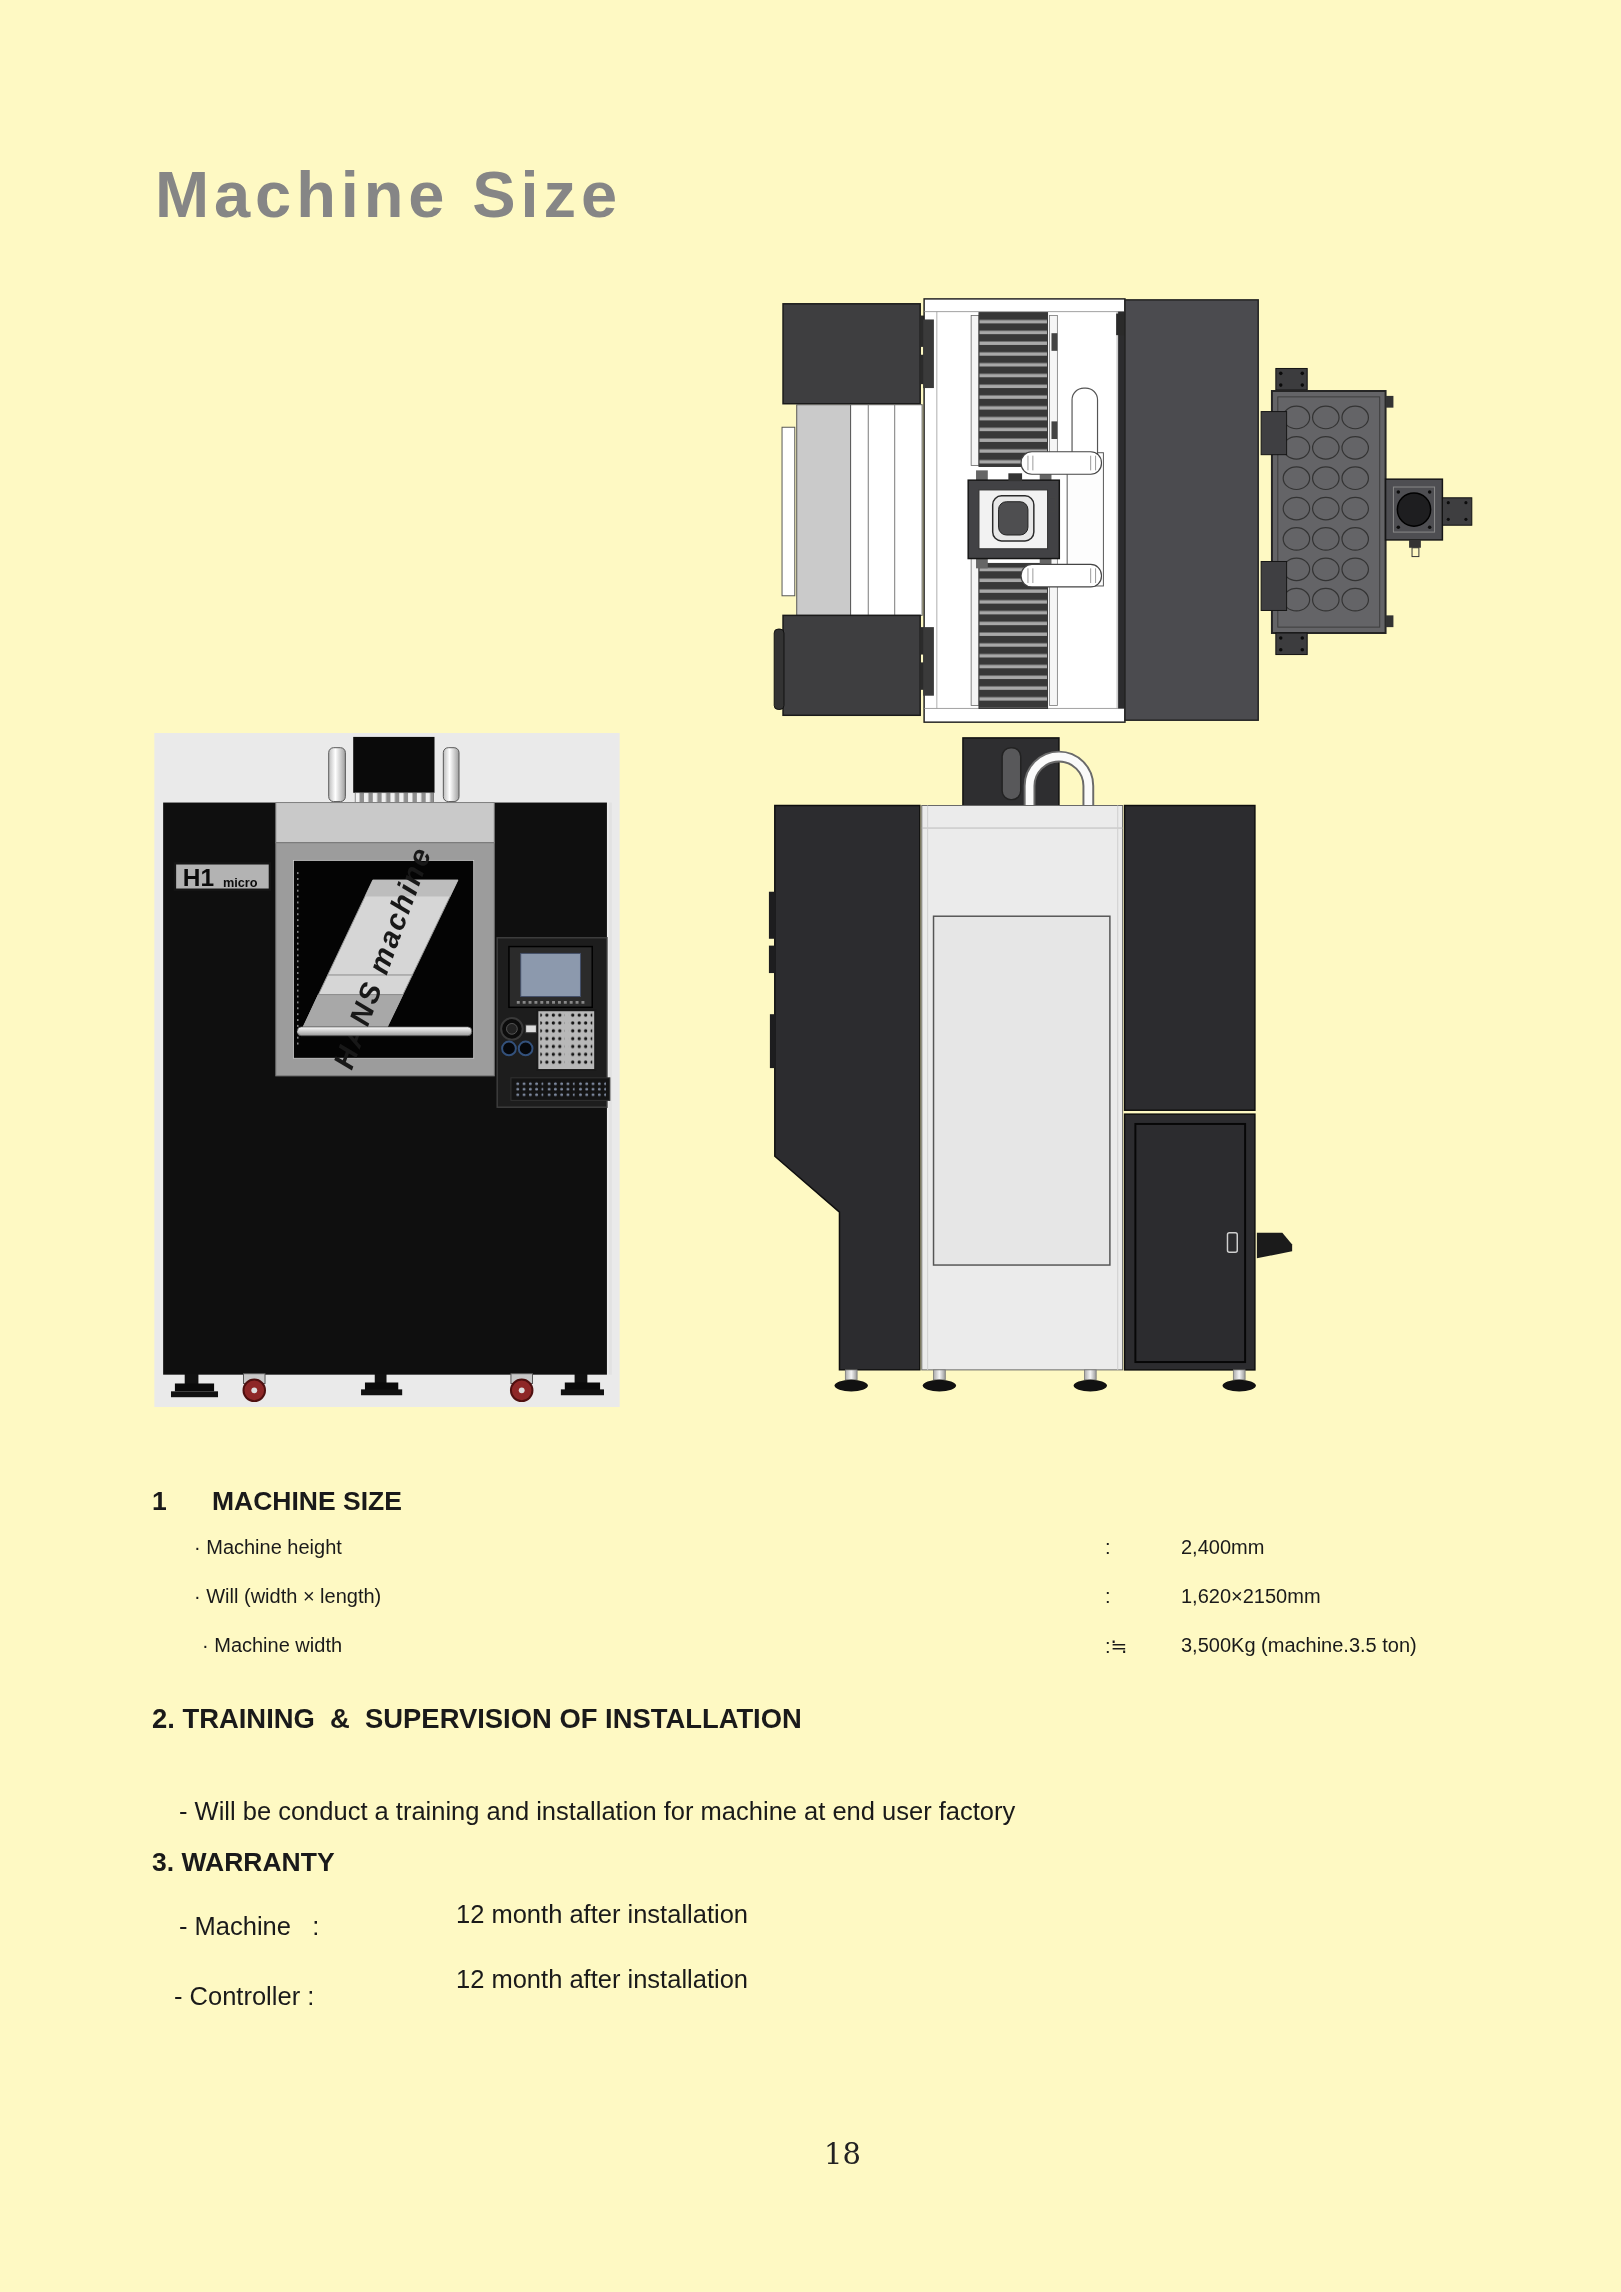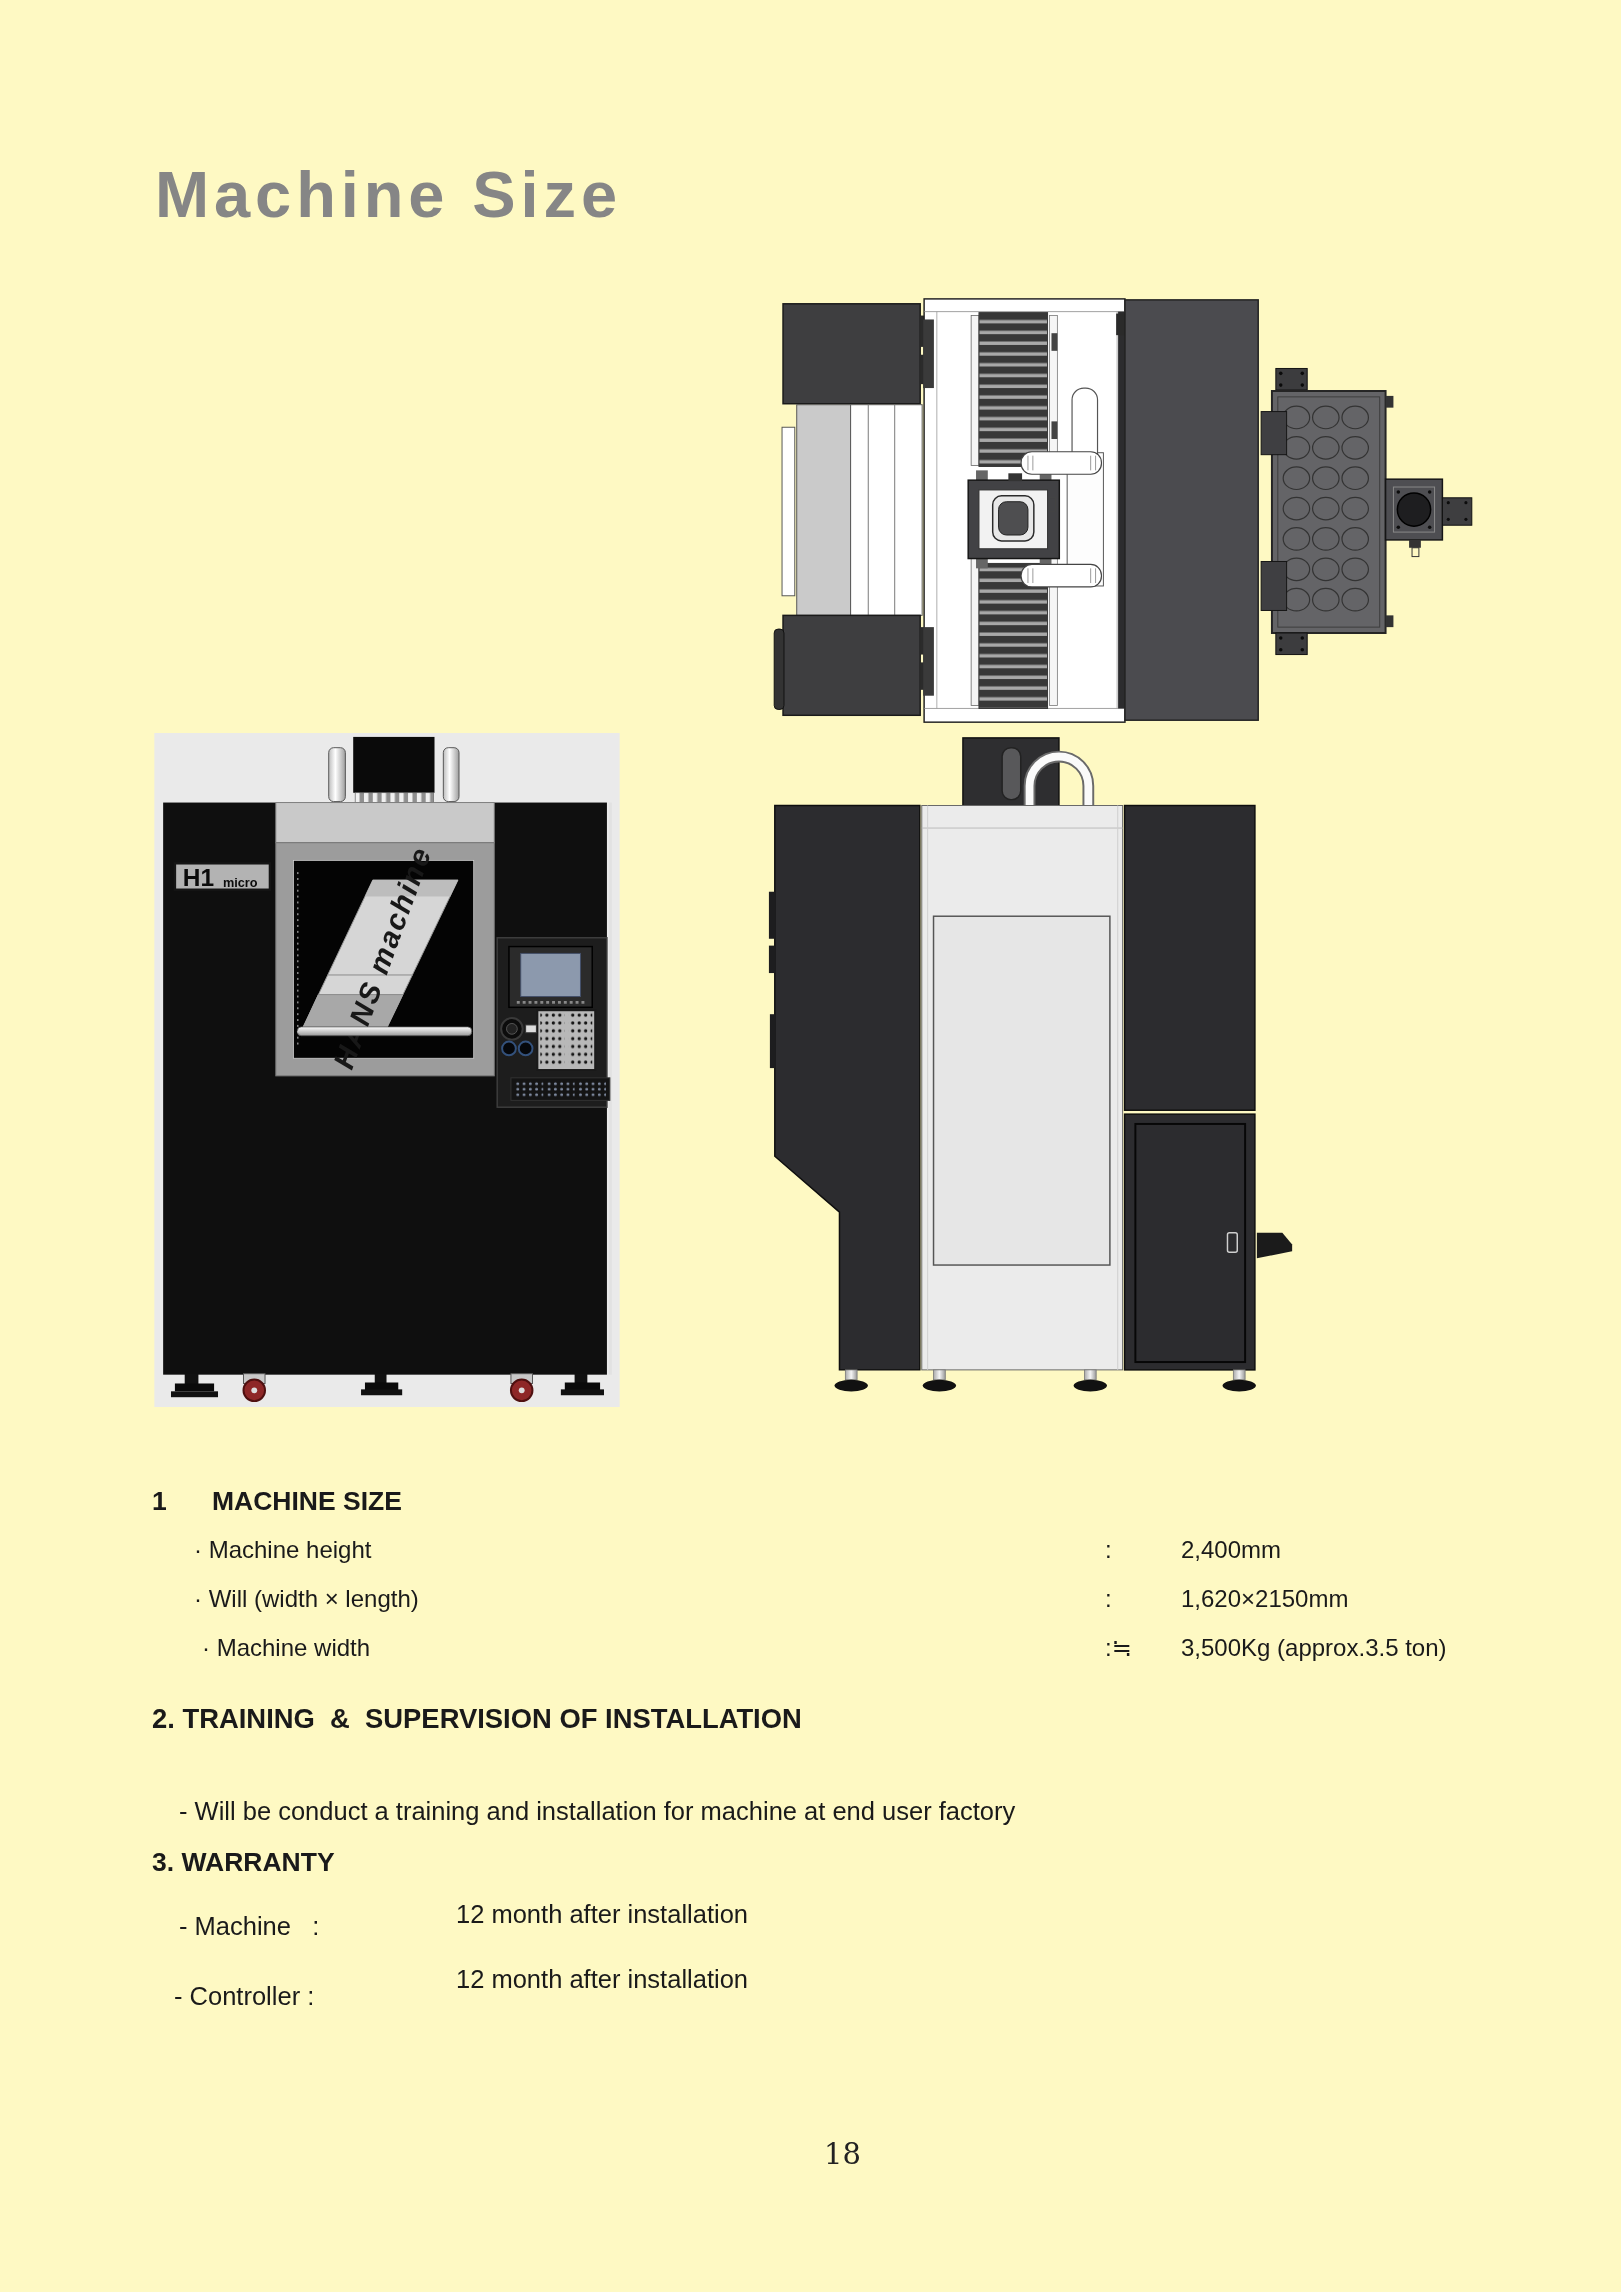--- a/index.html
+++ b/index.html
@@ -13,21 +13,21 @@
     left:155px; top:157px;
     font-size:65px; font-weight:800; letter-spacing:4.9px;
     color:#868686;
   }
   svg text { font-family:"Liberation Sans", sans-serif; }
 
   
   .sec-head { font-weight:bold; font-size:26.5px; white-space:pre; }
   .s1-head { left:152px; top:1486px; display:flex; }
   .s1-num { width:60px; }
-  .spec-row { position:absolute; left:0; width:1621px; height:33px; font-size:24px; }
+  .spec-row { position:absolute; left:0; width:1621px; height:33px; font-size:20px; }
   .spec-label { position:absolute; left:194px; white-space:pre; }
   .spec-colon { position:absolute; left:1105px; white-space:pre; }
   .spec-value { position:absolute; left:1181px; }
   #spec-rows .spec-row:nth-child(1) { top:1536px; }
   #spec-rows .spec-row:nth-child(2) { top:1585px; }
   #spec-rows .spec-row:nth-child(3) { top:1634px; }
   #spec-rows .spec-row:nth-child(3) .spec-label { left:202px; }
   .s2-head { left:152px; top:1703px; font-size:27.4px; }
   .s2-body { left:179px; top:1754px; font-size:25.5px;margin-top:43px; }
   .s3-head { left:152px; top:1847px; }
@@ -350,21 +350,21 @@
       <span class="spec-value">2,400mm</span>
     </div>
     <div class="spec-row">
       <span class="spec-label">· Will (width × length)</span>
       <span class="spec-colon">:</span>
       <span class="spec-value">1,620×2150mm</span>
     </div>
     <div class="spec-row">
       <span class="spec-label">· Machine width</span>
       <span class="spec-colon">:≒</span>
-      <span class="spec-value">3,500Kg (approx.3.5 ton)</span>
+      <span class="spec-value">3,500Kg (machine.3.5 ton)</span>
     </div>
   </div>
 
   <div class="abs sec-head s2-head">2. TRAINING  &amp;  SUPERVISION OF INSTALLATION</div>
   <div class="abs s2-body">- Will be conduct a training and installation for machine at end user factory</div>
 
   <div class="abs sec-head s3-head">3. WARRANTY</div>
 
   <div>
     <span class="warranty-label w1l">- Machine   :</span>

